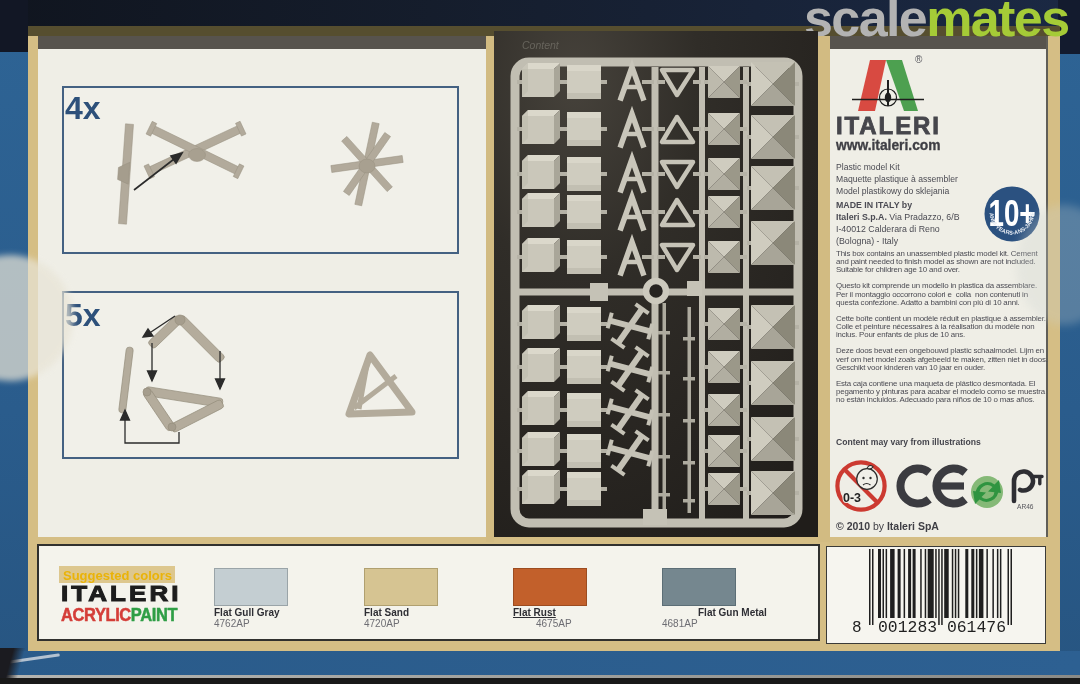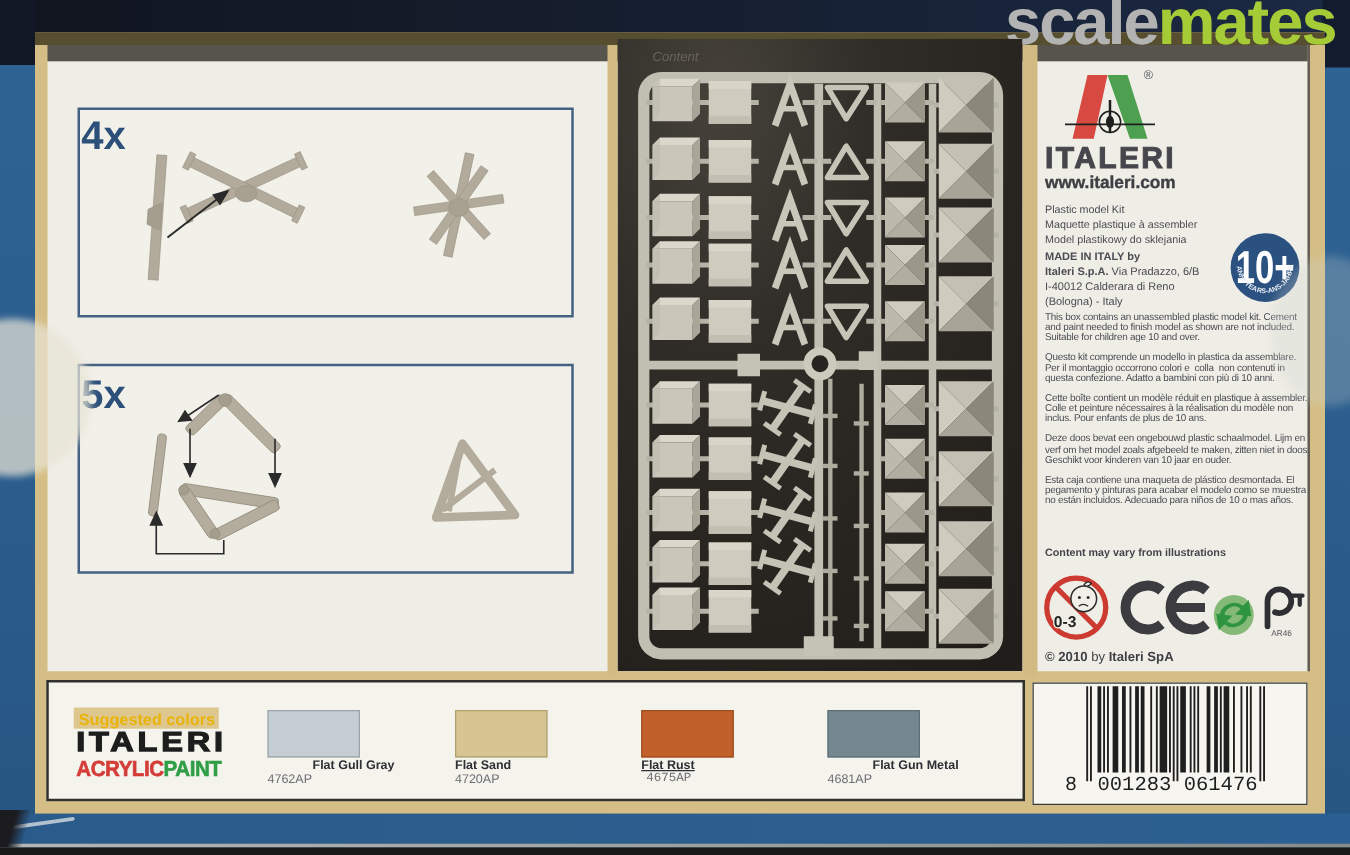--- a/index.html
+++ b/index.html
@@ -667,30 +667,30 @@
 
   <div class="abs" style="left:37px;top:544px;width:783px;height:97px;background:#f4f3ec;border:2px solid #30302e;box-sizing:border-box;"></div>
 
   <div class="abs" style="left:59px;top:566px;width:116px;height:17px;background:#ddc78e;"></div>
   <div class="abs" style="left:63px;top:568px;font-weight:bold;font-size:13px;color:#eab308;">Suggested colors</div>
 
   <div class="abs" style="left:61px;top:581px;font-weight:bold;font-size:22px;letter-spacing:2.6px;color:#1d1d1d;-webkit-text-stroke:1px #1d1d1d;transform:scaleX(1.18);transform-origin:0 0;">ITALERI</div>
   <div class="abs" style="left:61px;top:605px;font-weight:bold;font-size:17.5px;letter-spacing:-0.4px;transform:scaleX(0.94);transform-origin:0 0;"><span style="color:#d43d38;-webkit-text-stroke:0.5px #d43d38;">ACRYLIC</span><span style="color:#2f9e46;-webkit-text-stroke:0.5px #2f9e46;">PAINT</span></div>
 
   <div class="abs" style="left:214px;top:568px;width:72px;height:36px;background:#c4ced2;border:1px solid #9aa4a8;"></div>
-  <div class="abs" style="left:214px;top:607px;font-weight:bold;font-size:10px;color:#2e2e34;margin-left:36px;">Flat Gull Gray</div>
+  <div class="abs" style="left:214px;top:607px;font-weight:bold;font-size:10px;color:#2e2e34;">Flat Gull Gray</div>
   <div class="abs" style="left:214px;top:618px;font-size:10px;color:#6d6d73;text-align:right;">4762AP</div>
 
   <div class="abs" style="left:364px;top:568px;width:72px;height:36px;background:#d6c492;border:1px solid #b0a070;"></div>
   <div class="abs" style="left:364px;top:607px;font-weight:bold;font-size:10px;color:#2e2e34;">Flat Sand</div>
   <div class="abs" style="left:364px;top:618px;font-size:10px;color:#6d6d73;">4720AP</div>
 
   <div class="abs" style="left:513px;top:568px;width:72px;height:36px;background:#c2602b;border:1px solid #9c4c20;"></div>
   <div class="abs" style="left:513px;top:607px;font-weight:bold;font-size:10px;color:#2e2e34;text-decoration:underline;">Flat Rust</div>
-  <div class="abs" style="left:517px;top:618px;font-size:10px;color:#6d6d73;font-family:Liberation Mono, monospace;">4675AP</div>
+  <div class="abs" style="left:536px;top:618px;font-size:10px;color:#6d6d73;">4675AP</div>
 
   <div class="abs" style="left:662px;top:568px;width:72px;height:36px;background:#75878f;border:1px solid #5c6e76;"></div>
   <div class="abs" style="left:662px;top:607px;font-weight:bold;font-size:10px;color:#2e2e34;padding-left:36px;">Flat Gun Metal</div>
   <div class="abs" style="left:662px;top:618px;font-size:10px;color:#6d6d73;">4681AP</div>
 
   <div class="abs" style="left:826px;top:546px;width:220px;height:98px;background:#f6f5ef;border:1.5px solid #3a3a38;box-sizing:border-box;"></div>
 
   <svg class="abs" style="left:826px;top:546px;" width="220" height="98" viewBox="826 546 220 98">
     <g fill="#1f1f1f">
       <rect x="869.0" y="549" width="1.50" height="76"></rect>

